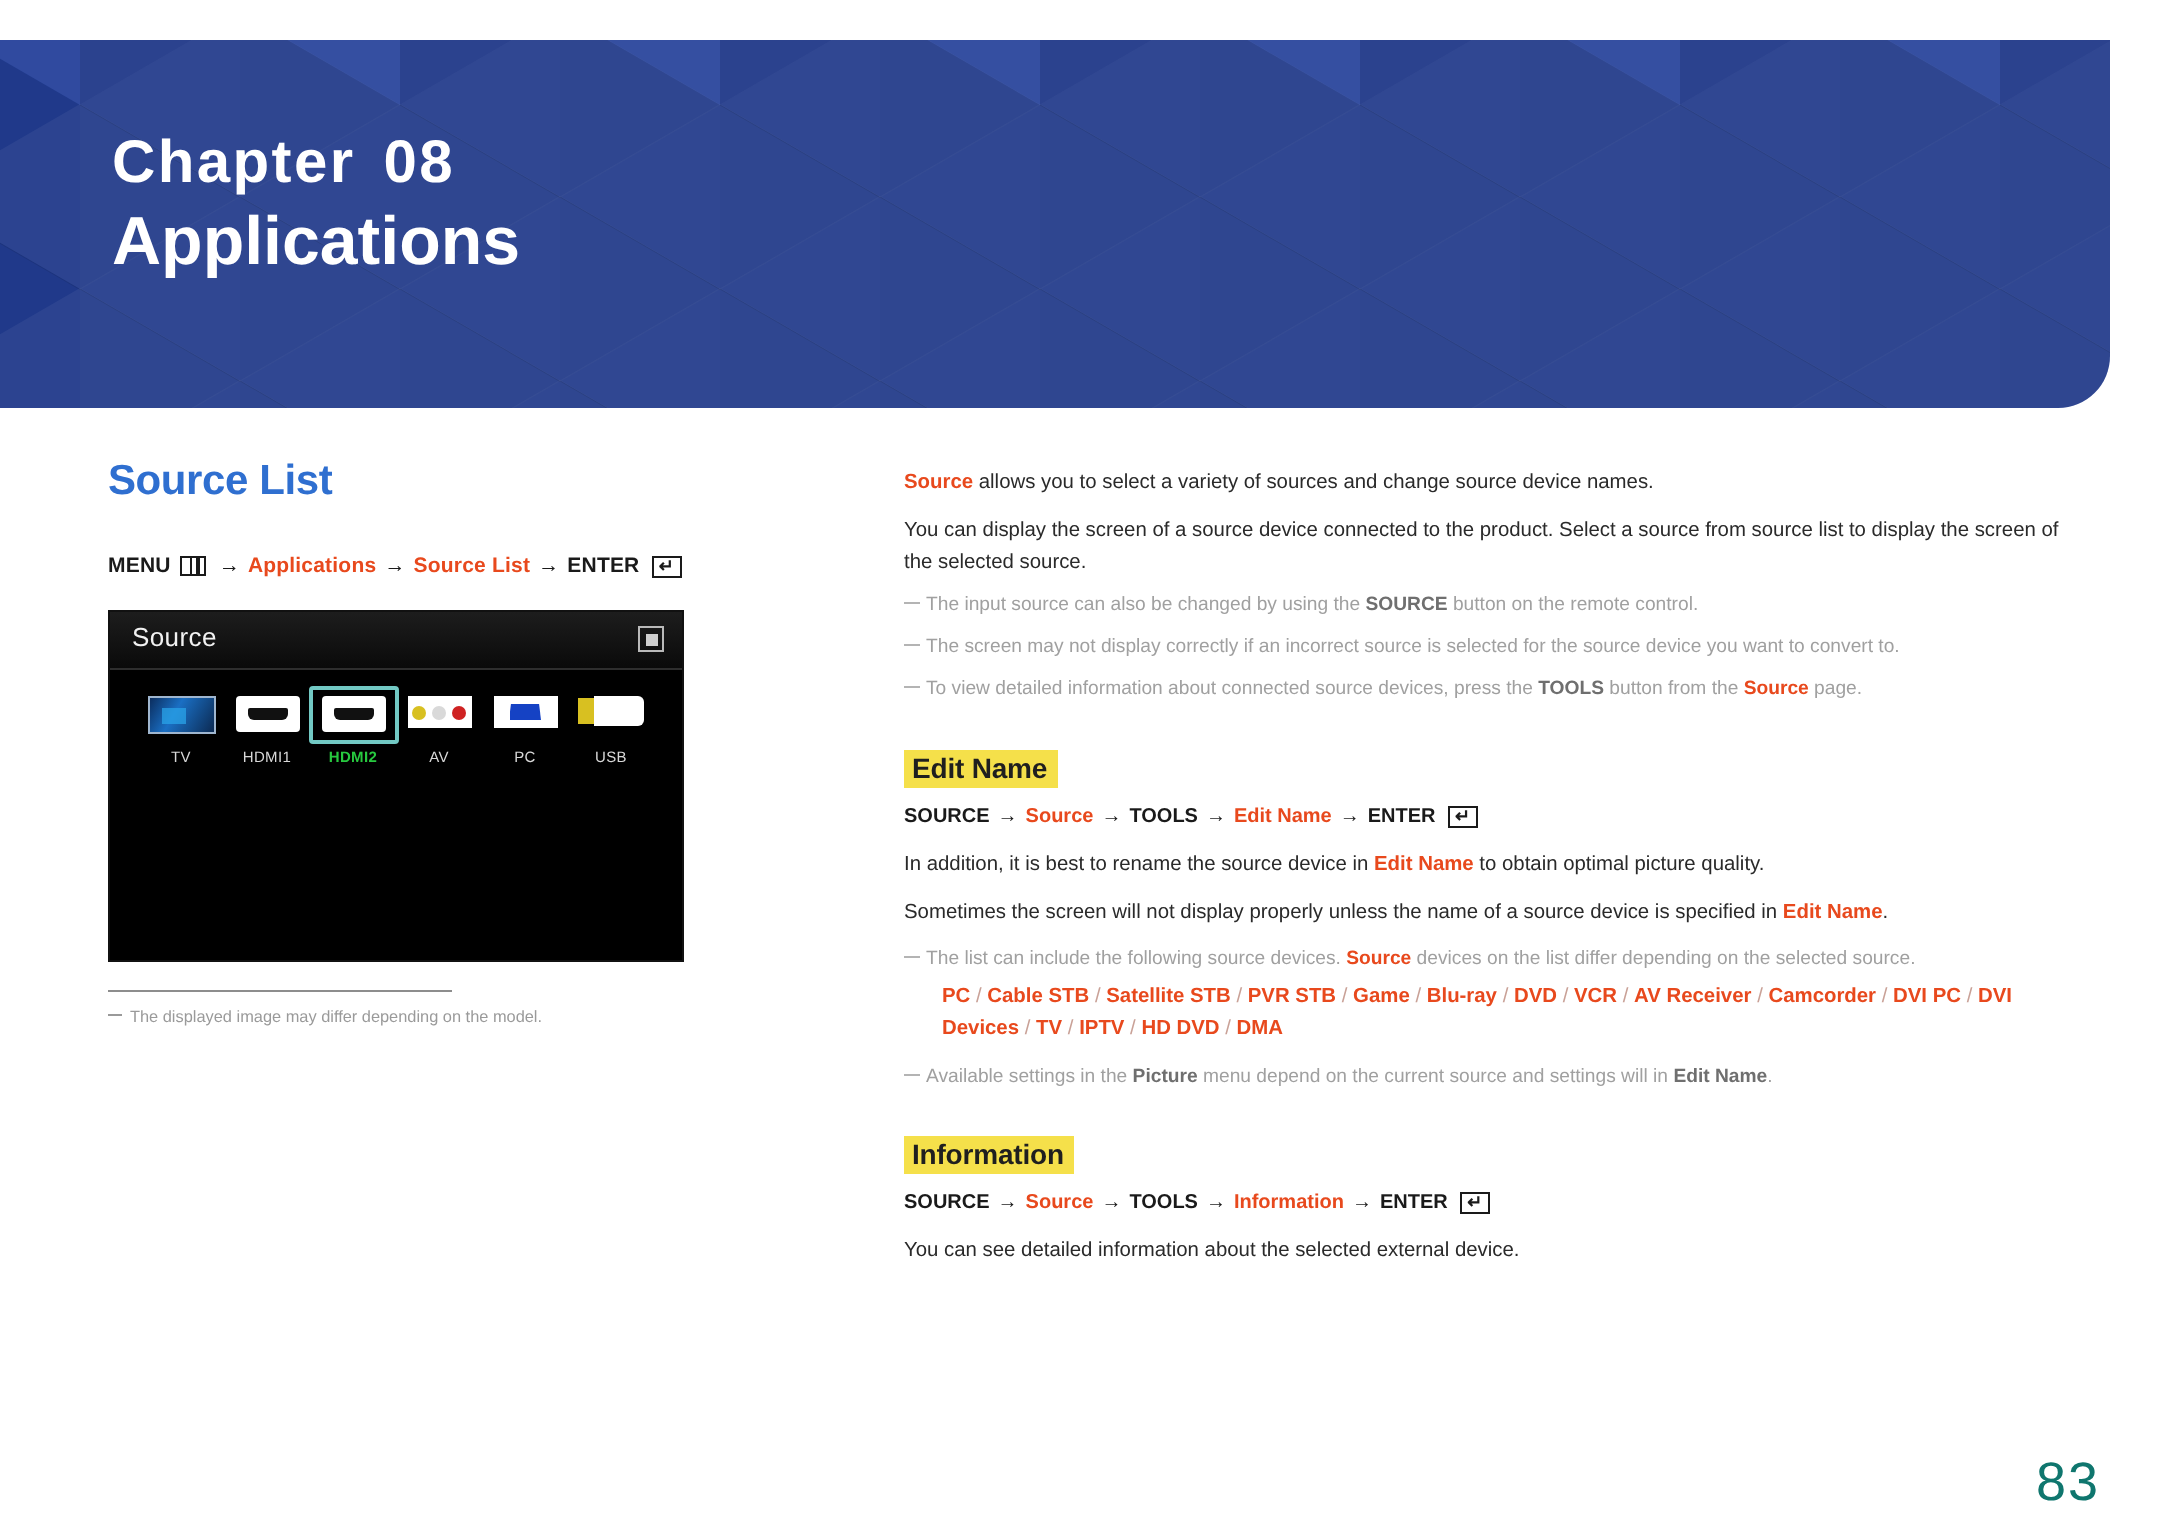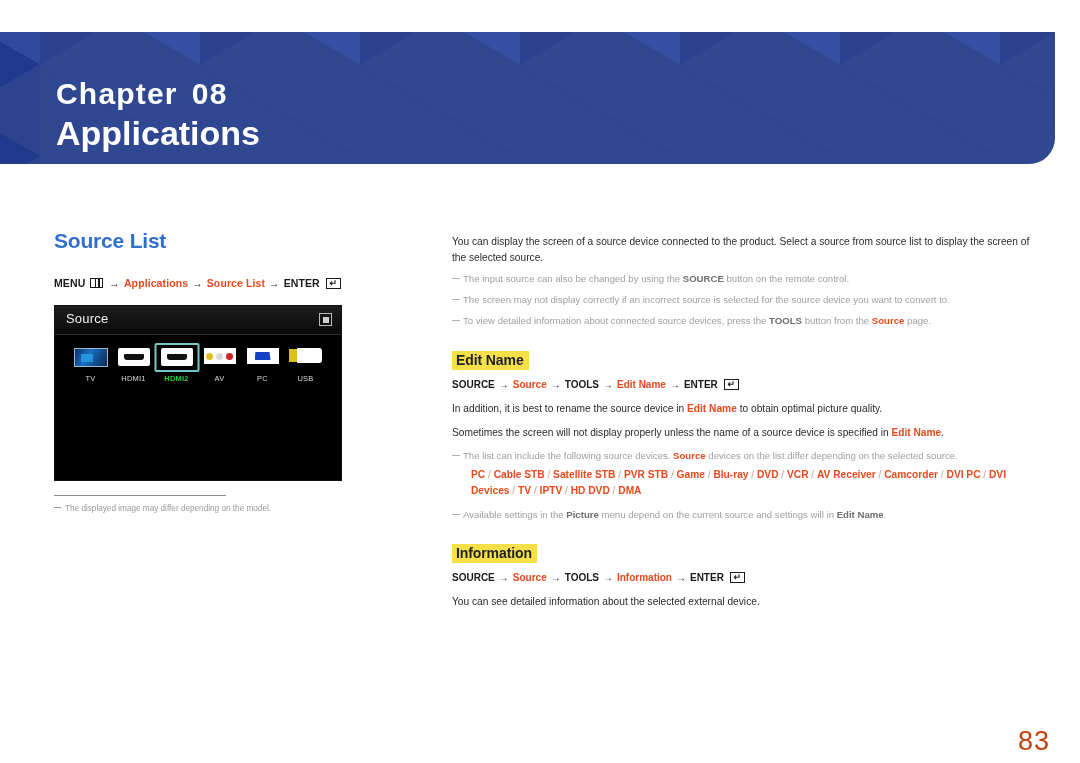--- a/index.html
+++ b/index.html
@@ -13,23 +13,23 @@
     position: relative;
     overflow: hidden;
     font-family: "Liberation Sans", sans-serif;
     -webkit-font-smoothing: antialiased;
   }
 
   
   #chapter-banner {
     position: absolute;
     left: 0;
-    top: 32px;
+    top: 20px;
     width: 1055px;
-    height: 132px;
+    height: 184px;
     background: #24409a;
     border-radius: 0 0 26px 0;
     overflow: hidden;
   }
   .cube-layer {
     position: absolute;
     inset: 0;
   }
   .cube {
     position: absolute;
@@ -388,21 +388,21 @@
     margin-bottom: 9px;
   }
   #device-list .sep { color: #c9a197; font-weight: normal; }
 
   
   #page-number {
     position: absolute;
     right: 30px;
     bottom: 30px;
     font-size: 27px;
-    color: #c2410c;
+    color: #0f766e;
     letter-spacing: 1px;
   }
 </style>
 </head>
 <body>
 
 <div id="chapter-banner">
   <div class="cube-layer">
     <div class="cube" style="left:-40px;  top:-60px;">
         <div class="f face-top"></div>
@@ -738,20 +738,23 @@
       <div id="footnote-rule"></div>
       <div id="footnote-text">
         <span class="dash-mark"></span><span>The displayed image may differ depending on the model.</span>
       </div>
     </div>
 
   </div>
 
   <div id="right-col">
 
+    <div class="para">
+      <span class="accent">Source</span><span> allows you to select a variety of sources and change source device names.</span>
+    </div>
 
     <div class="para tight">You can display the screen of a source device connected to the product. Select a source from source list to display the screen of the selected source.</div>
 
     <div class="note">
       <span class="dash-mark"></span><span>The input source can also be changed by using the </span><b>SOURCE</b><span> button on the remote control.</span>
     </div>
 
     <div class="note">
       <span class="dash-mark"></span><span>The screen may not display correctly if an incorrect source is selected for the source device you want to convert to.</span>
     </div>

